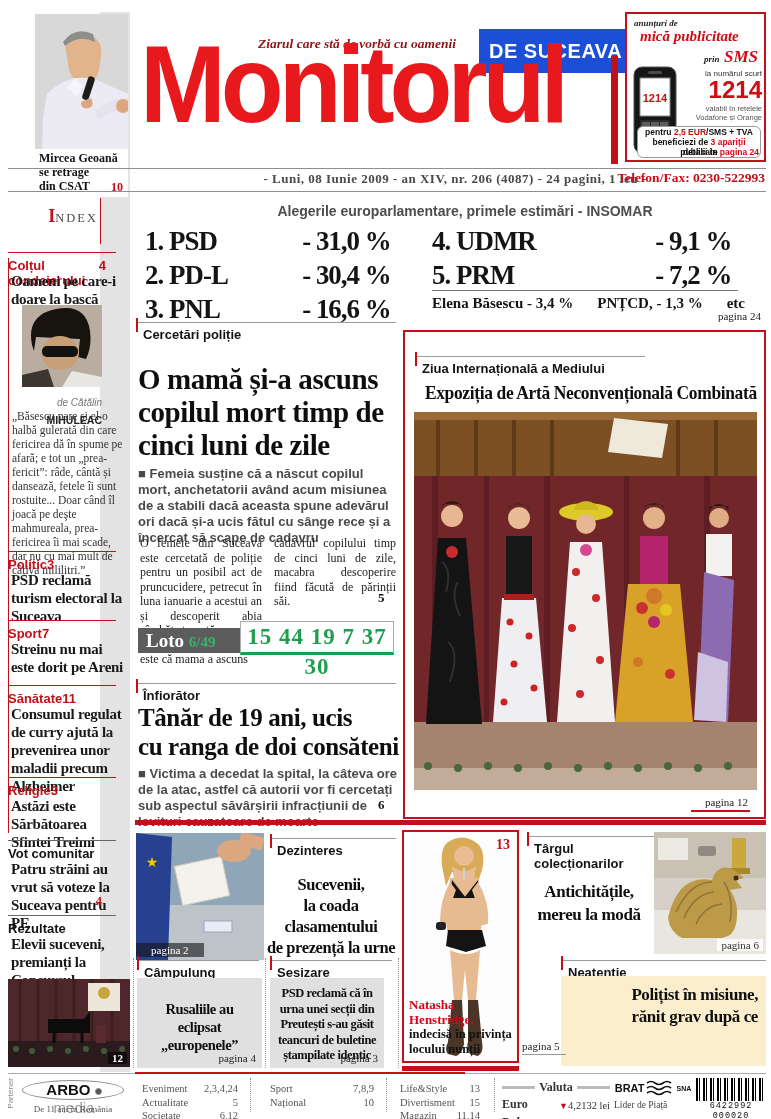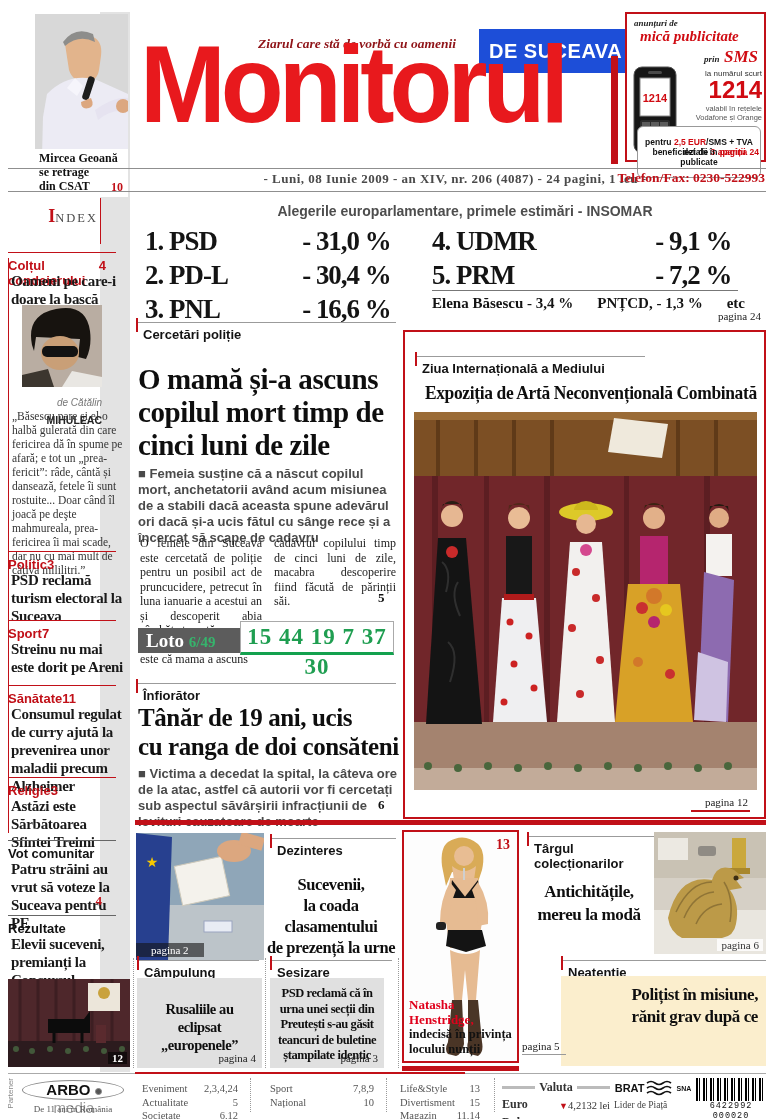--- a/index.html
+++ b/index.html
@@ -134,21 +134,21 @@
           <rect x="27" y="63" width="8" height="5"></rect>
         <rect x="9" y="70" width="8" height="5"></rect>
           <rect x="18" y="70" width="8" height="5"></rect>
           <rect x="27" y="70" width="8" height="5"></rect>
       </g>
     </svg>
     <div class="abs" style="left:55px;top:55px;width:80px;text-align:right;font-size:8px;color:#333">la numărul scurt</div>
     <div class="abs" style="left:55px;top:62px;width:80px;text-align:right;font:bold 24px 'Liberation Sans',sans-serif;color:#d00b12">1214</div>
     <div class="abs" style="left:55px;top:90px;width:80px;text-align:right;font-size:7.5px;color:#555">valabil în rețelele</div>
     <div class="abs" style="left:55px;top:99px;width:80px;text-align:right;font-size:7.5px;color:#555">Vodafone și Orange</div>
-    <div class="abs" style="left:10px;top:112px;width:124px;background:#fff;border:1px solid #999;border-radius:6px;padding:10px 3px;font:bold 8.5px/10px 'Liberation Sans',sans-serif;text-align:center;color:#111">
+    <div class="abs" style="left:10px;top:112px;width:124px;background:#fff;border:1px solid #999;border-radius:6px;padding:0 3px;font:bold 8.5px/10px 'Liberation Sans',sans-serif;text-align:center;color:#111">
       <span>pentru</span>
       <span style="color:#d00b12">2,5 EUR</span><span>/SMS + TVA</span><br>
       <span>beneficiezi de</span>
       <span style="color:#d00b12">3 apariții</span>
       <span>publicate</span>
     </div>
     <div class="abs" style="right:5px;bottom:3px;font:bold 8.5px 'Liberation Sans',sans-serif;color:#111">
       <span>detalii în</span>
       <span style="color:#d00b12">pagina 24</span>
     </div>

